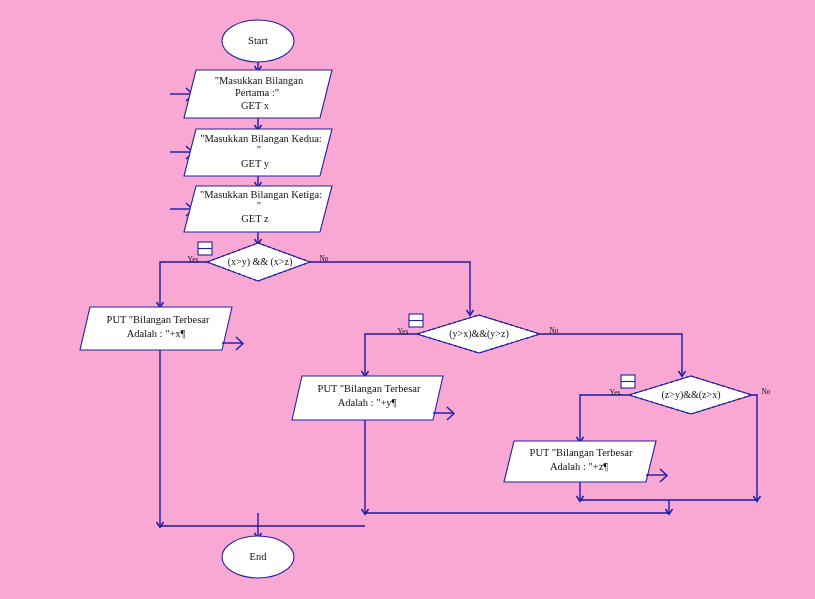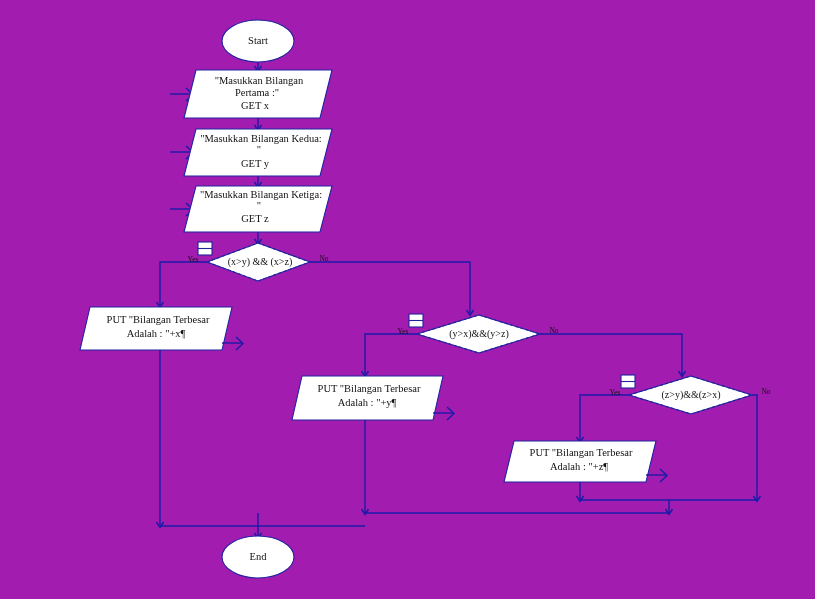--- a/index.html
+++ b/index.html
@@ -10,21 +10,21 @@
   body {
     width: 815px;
     height: 599px;
     font-family: "Liberation Serif", serif;
     overflow: hidden;
   }
   #canvas {
     position: relative;
     width: 815px;
     height: 599px;
-    background: #a21caf;
+    background: #f9a8d4;
   }
   svg.flow {
     position: absolute;
     left: 0;
     top: 0;
     width: 815px;
     height: 599px;
   }
   .shape-stroke {
     fill: #ffffff;

